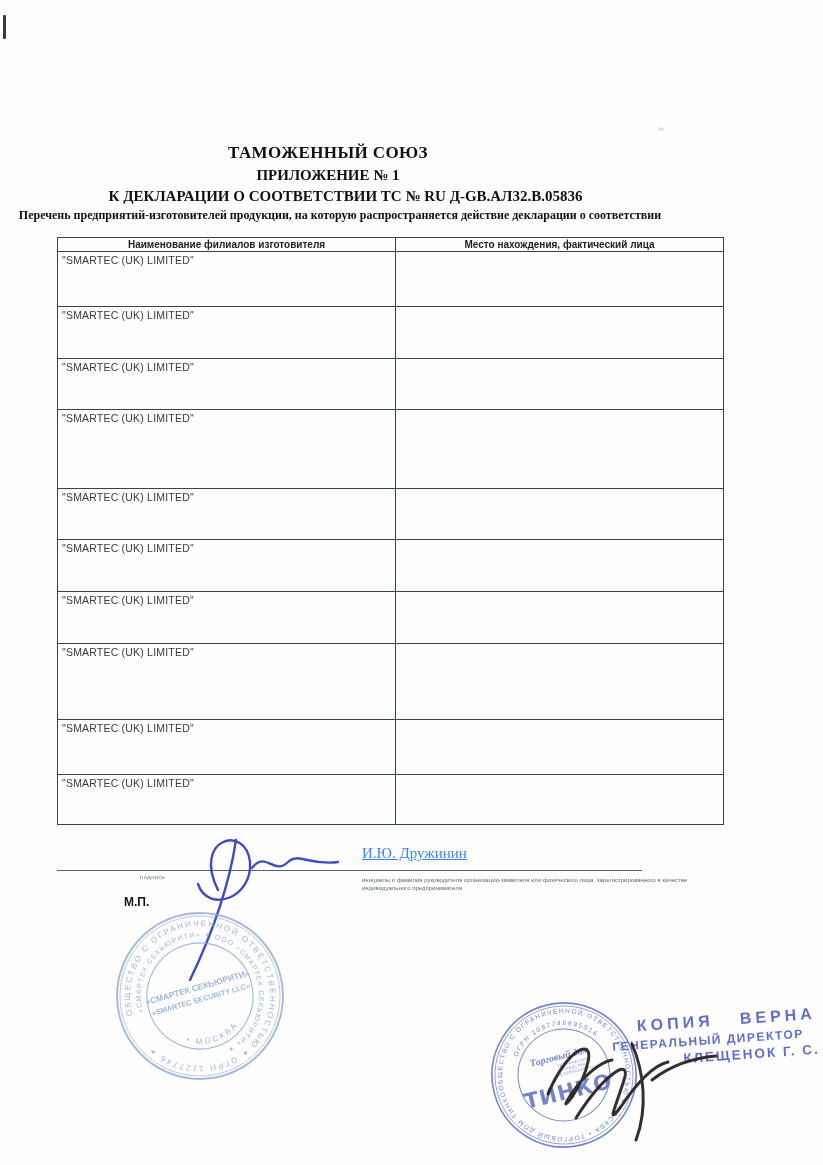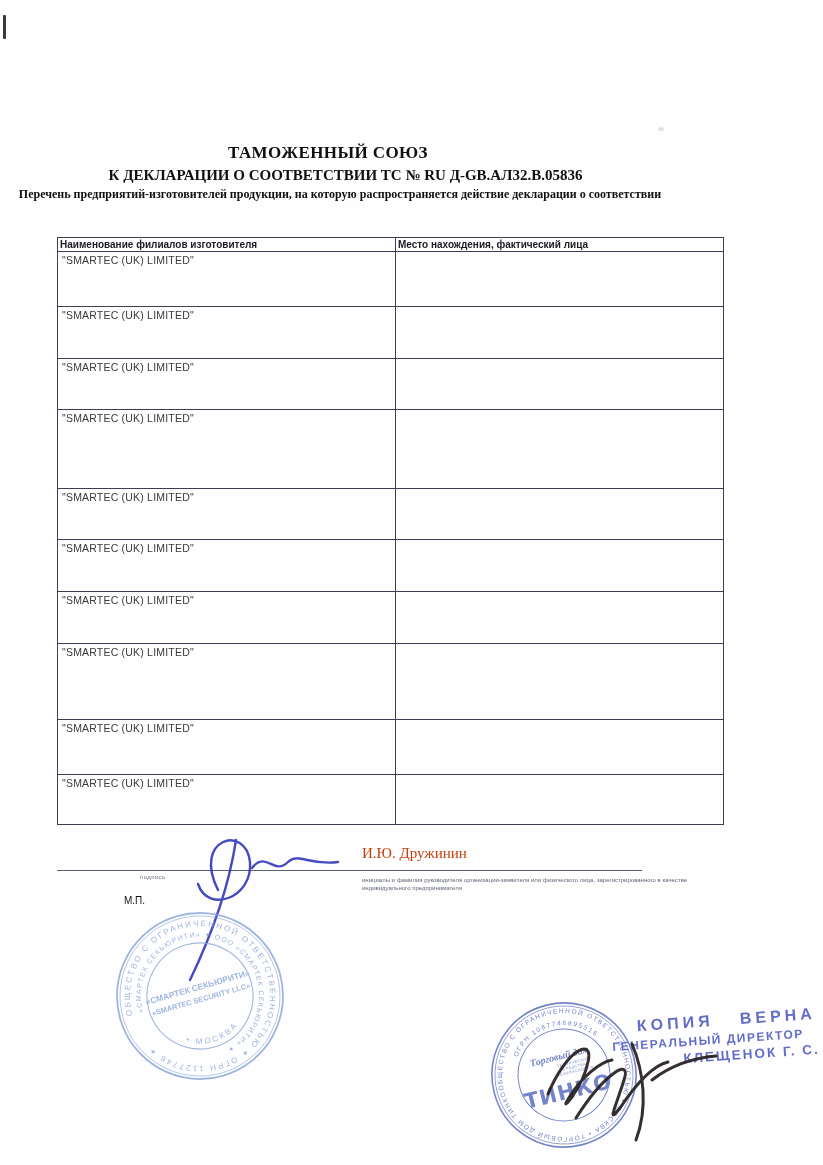--- a/index.html
+++ b/index.html
@@ -13,49 +13,50 @@
               font-family:"Liberation Serif",serif;color:#101010;}
   .t1{font-size:17px;font-weight:bold;letter-spacing:.4px;}
   .t2{font-size:15px;font-weight:bold;margin-top:4px;}
   .t3{font-size:15px;font-weight:bold;margin-top:4px;padding-left:35px;}
   .subtitle{font-size:12px;font-weight:bold;margin:3px auto 0;width:680px;line-height:15px;}
 
   
   table.main{position:absolute;left:57px;top:237px;width:666px;border-collapse:collapse;table-layout:fixed;}
   table.main col.c1{width:338px;} table.main col.c2{width:328px;}
   table.main th,table.main td{border:1.5px solid #39404f;}
-  table.main th{height:13px;font-size:10px;font-weight:bold;color:#1c1c22;padding:0 2px;text-align:left;}
+  table.main th{height:13px;font-size:10px;font-weight:bold;color:#1c1c22;padding:0 2px;text-align:center;}
   table.main td{vertical-align:top;padding:2px 4px;font-size:10.5px;color:#3a3a3e;letter-spacing:.2px;}
 
   
   .sign-line{position:absolute;left:57px;top:870px;width:585px;border-top:1px solid #57606e;}
   .sign-caption{position:absolute;left:140px;top:874px;font-size:6px;color:#6b7280;letter-spacing:.4px;}
-  .mp{position:absolute;left:124px;top:895px;font-size:10px;font-weight:normal;color:#131313;}
+  .mp{position:absolute;left:124px;top:895px;font-size:12px;font-weight:bold;color:#131313;}
   .signatory-name{position:absolute;left:362px;top:845px;font-family:"Liberation Serif",serif;
-                  font-size:15px;color:#c2410c;}
+                  font-size:15px;color:#3b82f6;text-decoration:underline;}
   .signatory-note{position:absolute;left:362px;top:877px;font-size:6px;line-height:7.5px;color:#5f6876;}
 
   
   .stamp-svg{position:absolute;}
   .copy-stamp{position:absolute;left:598px;top:1012px;width:230px;color:#4c5ac2;
               transform:rotate(-4deg);font-weight:bold;opacity:.88;}
   .copy-l1{font-size:16px;letter-spacing:4px;word-spacing:18px;padding-left:40px;}
   .copy-l2{font-size:12px;letter-spacing:1.5px;padding-left:14px;margin-top:3px;}
   .copy-l3{font-size:13.5px;letter-spacing:2px;padding-left:84px;margin-top:2px;}
 </style>
 </head>
 <body>
 
 <div class="page">
 
   <div class="edge-mark"></div>
   <div class="smudge" style="left:658px;top:127px;"></div>
 
   <div class="doc-header">
     <div class="t1">ТАМОЖЕННЫЙ СОЮЗ</div>
+    <div class="t2">ПРИЛОЖЕНИЕ № 1</div>
     <div class="t3">К ДЕКЛАРАЦИИ О СООТВЕТСТВИИ ТС № RU Д-GB.АЛ32.В.05836</div>
     <div class="subtitle">Перечень предприятий-изготовителей продукции, на которую распространяется действие декларации о соответствии</div>
   </div>
 
   <table class="main">
     <colgroup>
         <col class="c1">
         <col class="c2">
       </colgroup>
     <tbody>

